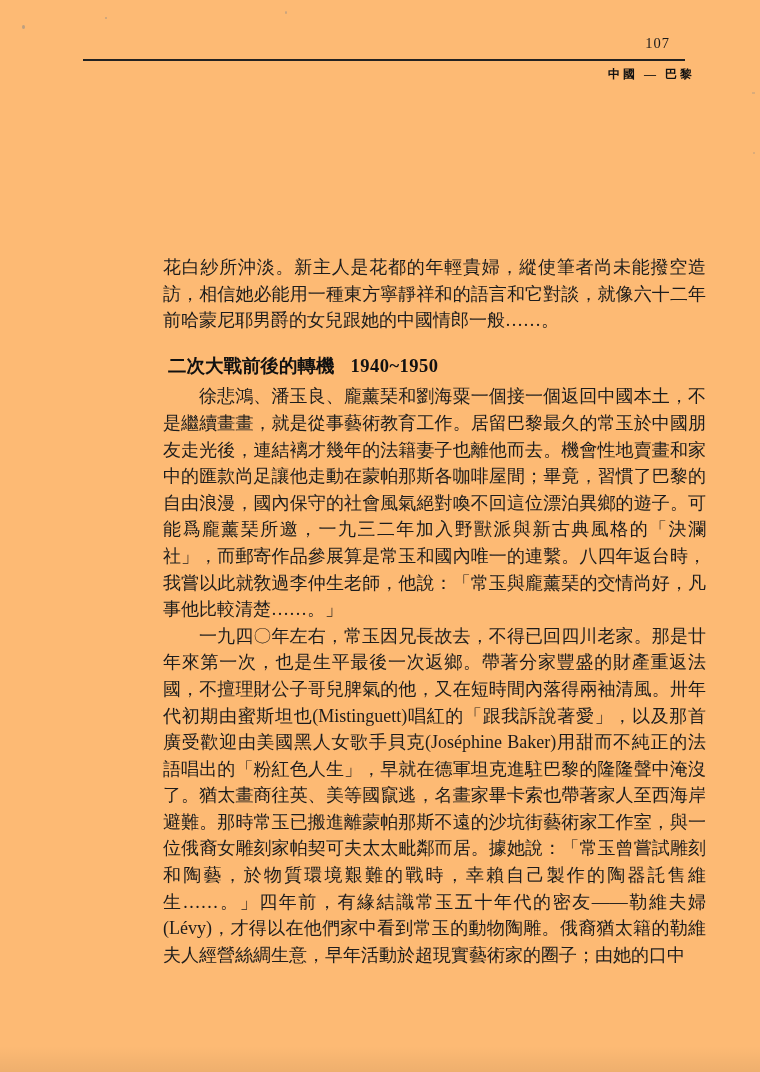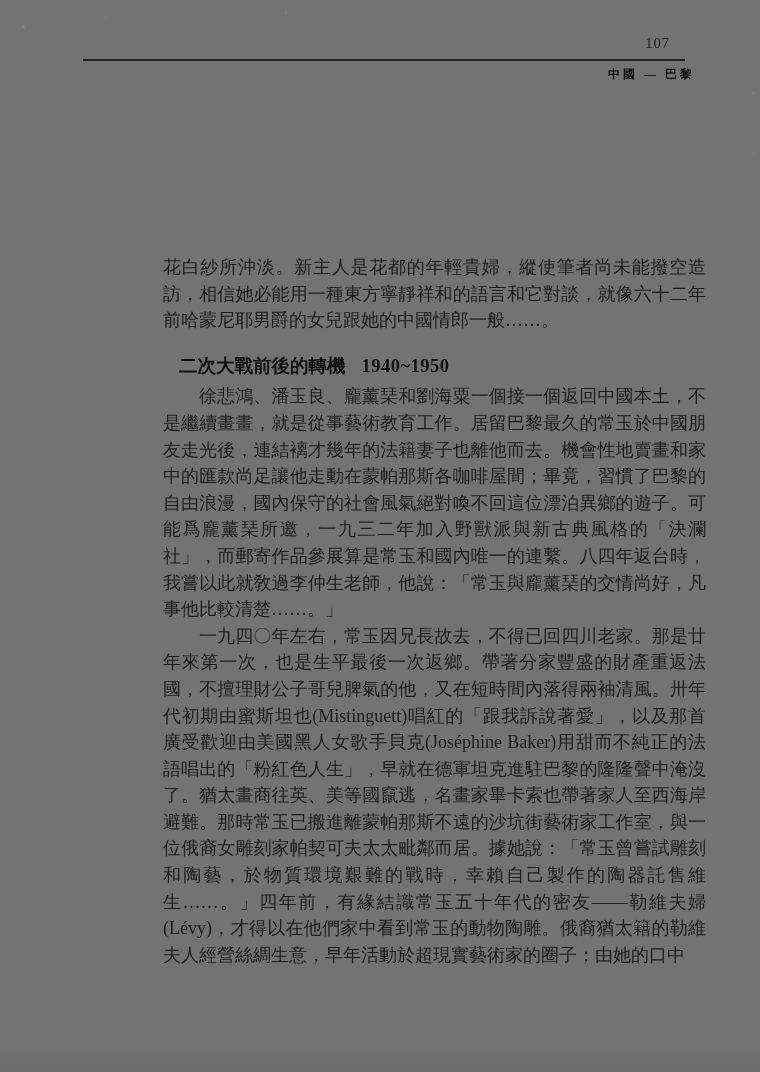--- a/index.html
+++ b/index.html
@@ -3,21 +3,21 @@
 <meta charset="utf-8">
 <style>
   html,body { margin:0; padding:0; }
   body {
     width:760px; height:1072px;
     background:#ffffff;
     font-family:"Liberation Serif","DejaVu Serif",serif;
   }
   .page {
     position:relative; width:760px; height:1072px;
-    background:#737373; overflow:hidden;
+    background:#fdba74; overflow:hidden;
     color:#1c1c1c;
   }
   
   .page-number {
     position:absolute; top:35px; right:90px;
     font-size:14.5px; letter-spacing:1px; color:#1a1a1a;
   }
   .header-rule {
     position:absolute; top:59px; left:83px; width:602px; height:2px;
     background:#222222;
@@ -33,21 +33,21 @@
   }
   .para {
     margin:0;
     font-size:18px; line-height:26.6px;
     text-align:justify; text-justify:inter-ideograph;
     color:#1c1c1c;
     word-break:normal; overflow-wrap:break-word;
   }
   .para.indent { text-indent:2em;font-family:Liberation Serif, serif; }
   .section-heading {
-    margin:19px 0 4px 16px;
+    margin:19px 0 4px 5px;
     font-size:18.5px; line-height:26.6px; font-weight:700; color:#111;
     white-space:nowrap;
   }
   .section-heading .years { margin-left:16px; letter-spacing:0.5px; }
   
   .speck { position:absolute; background:#8a8a8a; border-radius:50%; }
   .s1 { left:22px;  top:25px;  width:3px; height:4px; opacity:.55; }
   .s2 { left:105px; top:17px;  width:2px; height:2px; opacity:.5; }
   .s3 { left:285px; top:11px;  width:2px; height:3px; opacity:.45; }
   .s4 { left:752px; top:92px;  width:3px; height:2px; opacity:.3; border-radius:0; }

